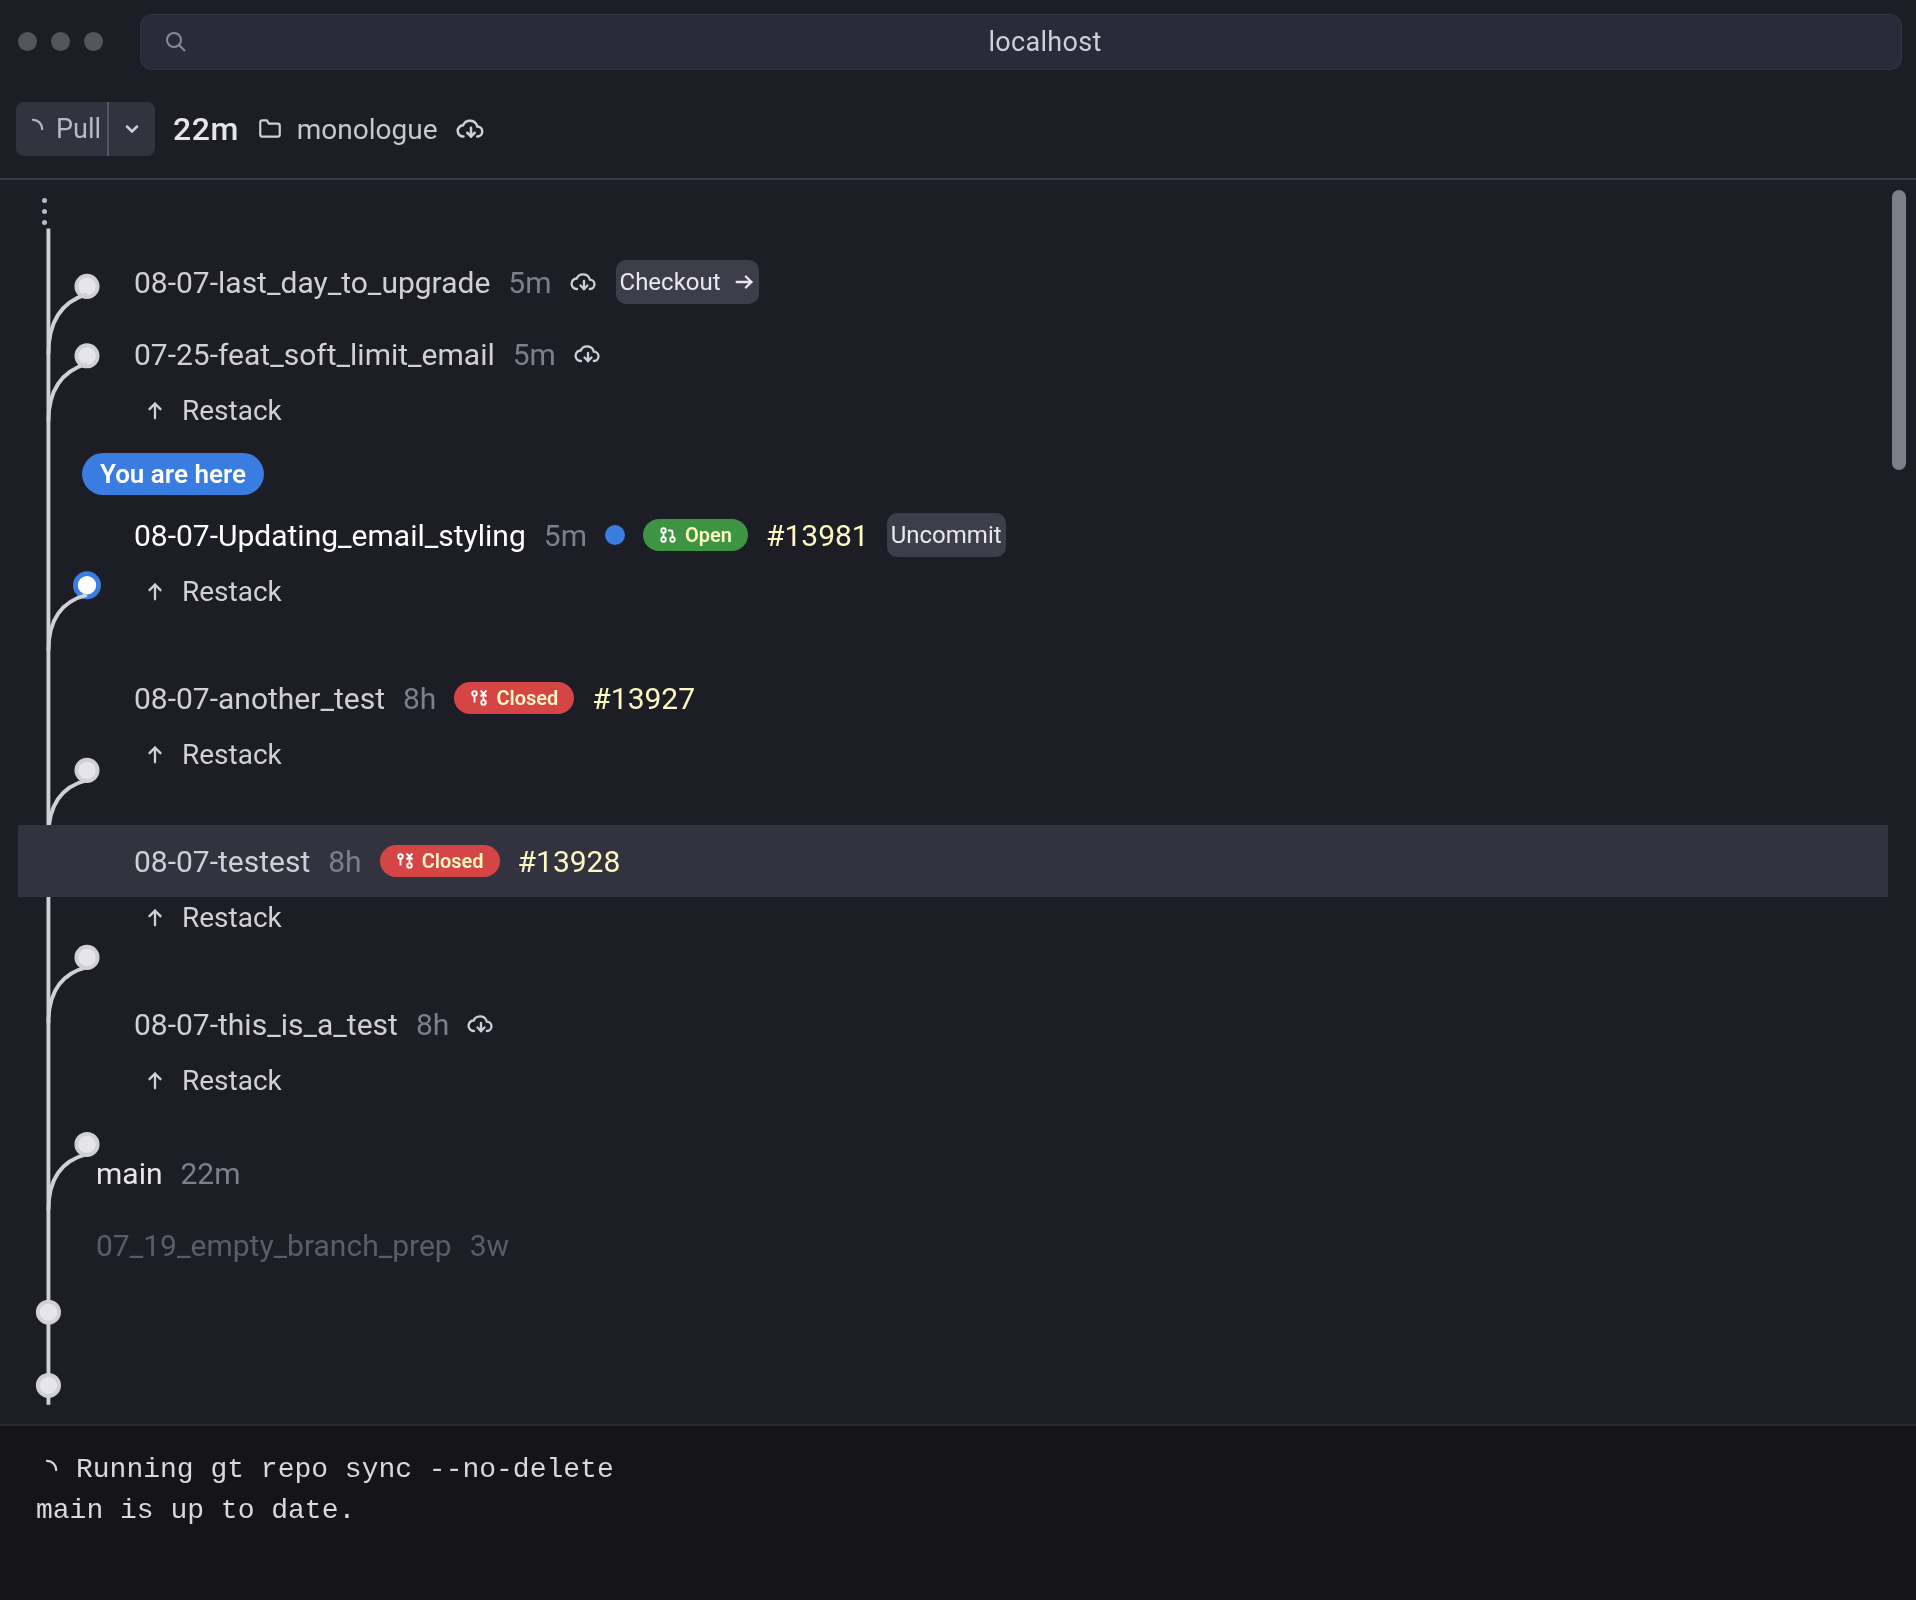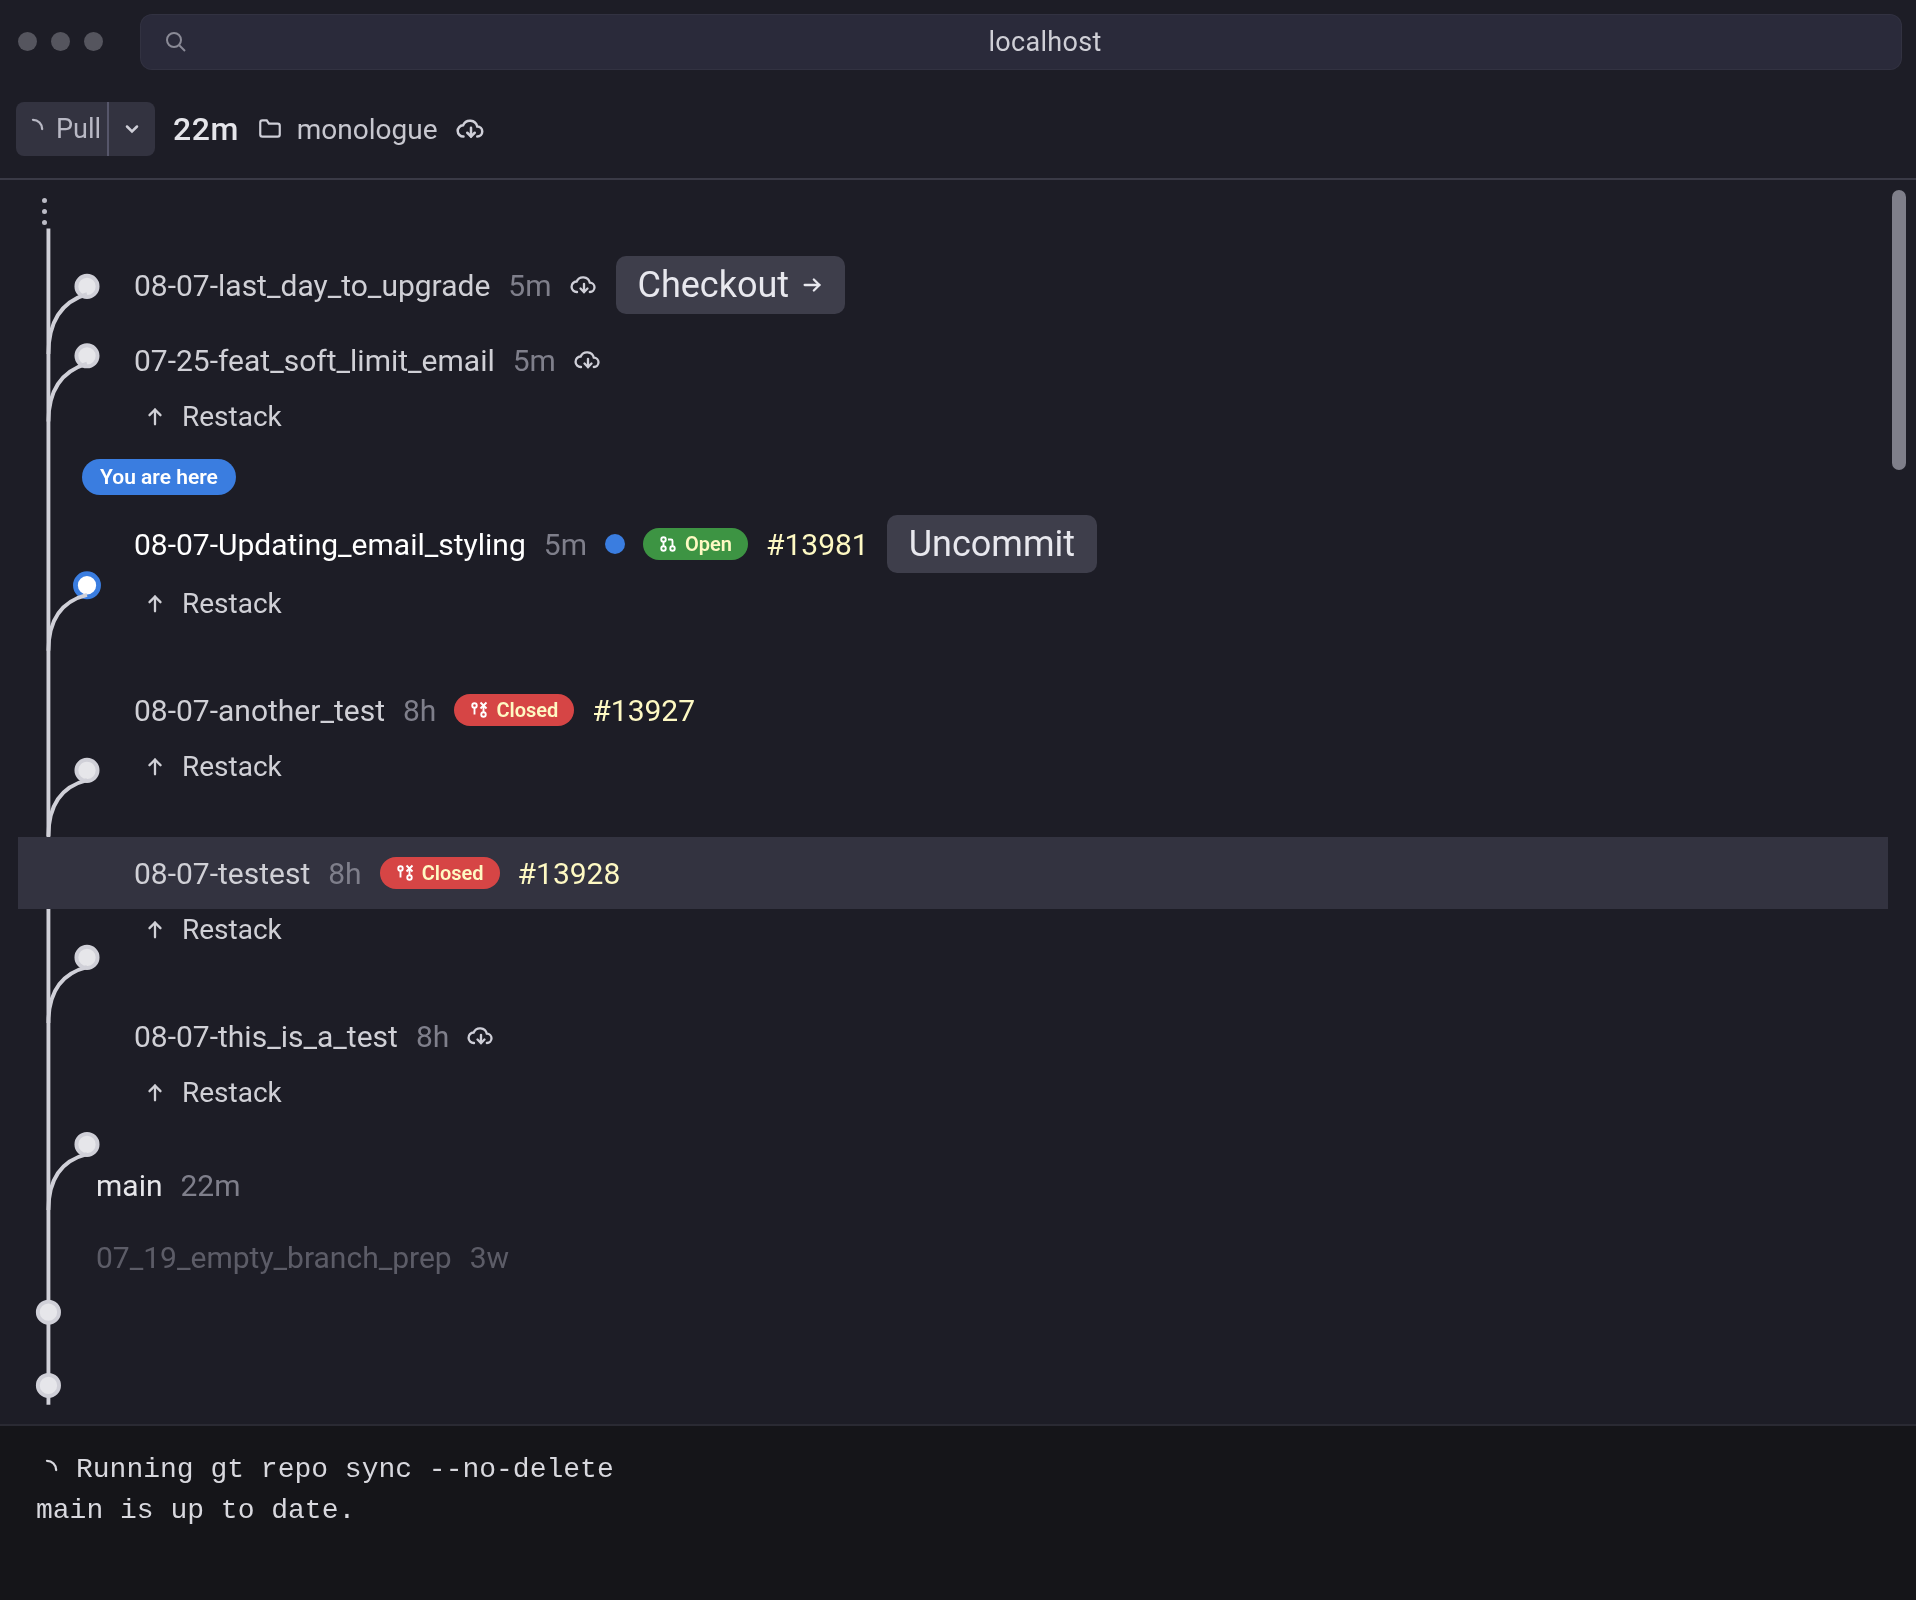--- a/index.html
+++ b/index.html
@@ -50,27 +50,27 @@
   .row-area { position: relative; margin-top: 56px; margin-left: 18px; }
   .brow {
     position: relative; display:flex; align-items:center; gap:18px;
     padding: 10px 0 10px 116px; min-height: 72px; font-size: 30px;
   }
   .brow.highlight { background:#333340; }
   .brow.active .bname{ color:#fff; }
   .bname { color:#d0d0d6; }
   .bname.main { color:#e6e6ea; }
   .btime { color:#7f7f8b; font-size: 30px; }
-  .btn-inline { background:#3e3e4b; color:#e8e8ee; padding:8px 22px; border-radius:10px; display:flex; align-items:center; gap:12px; font-size:36px; }
+  .btn-inline { background:#3e3e4b; color:#e8e8ee; padding:8px 4px; border-radius:10px; display:flex; align-items:center; gap:12px; font-size:24px; }
   .badge { display:flex; align-items:center; gap:8px; padding:4px 16px; border-radius:24px; font-size:20px; font-weight:600; color:#fef9c3; }
   .badge.open { background:#3d9443; }
   .badge.closed { background:#d64545; }
   .badge svg{flex:none;}
   .prnum { color:#fef9c3; font-size:30px; }
-  .bluepill { position:absolute; left:64px; top:-46px; background:#3a7de0; color:#fff; font-size:21px; font-weight:600; padding:6px 18px; border-radius:22px; }
+  .bluepill { position:absolute; left:64px; top:-46px; background:#3a7de0; color:#fff; font-size:26px; font-weight:600; padding:6px 18px; border-radius:22px; }
   .dot-blue { width:20px;height:20px;border-radius:50%;background:#3a7de0;}
   .restack { display:flex; align-items:center; gap:16px; padding: 4px 0 18px 126px; color:#d0d0d6; font-size:28px; }
   
   .graph { position:absolute; top:0; left:0; width:120px; height:100%; pointer-events:none;}
   
   .term {
     position:absolute; bottom:0; left:0; right:0; height:176px;
     background:#151519; border-top:2px solid #2a2a33; padding: 28px 36px;
     font-family: Liberation Mono, monospace;
     font-size: 28px; color:#d8d8de;

